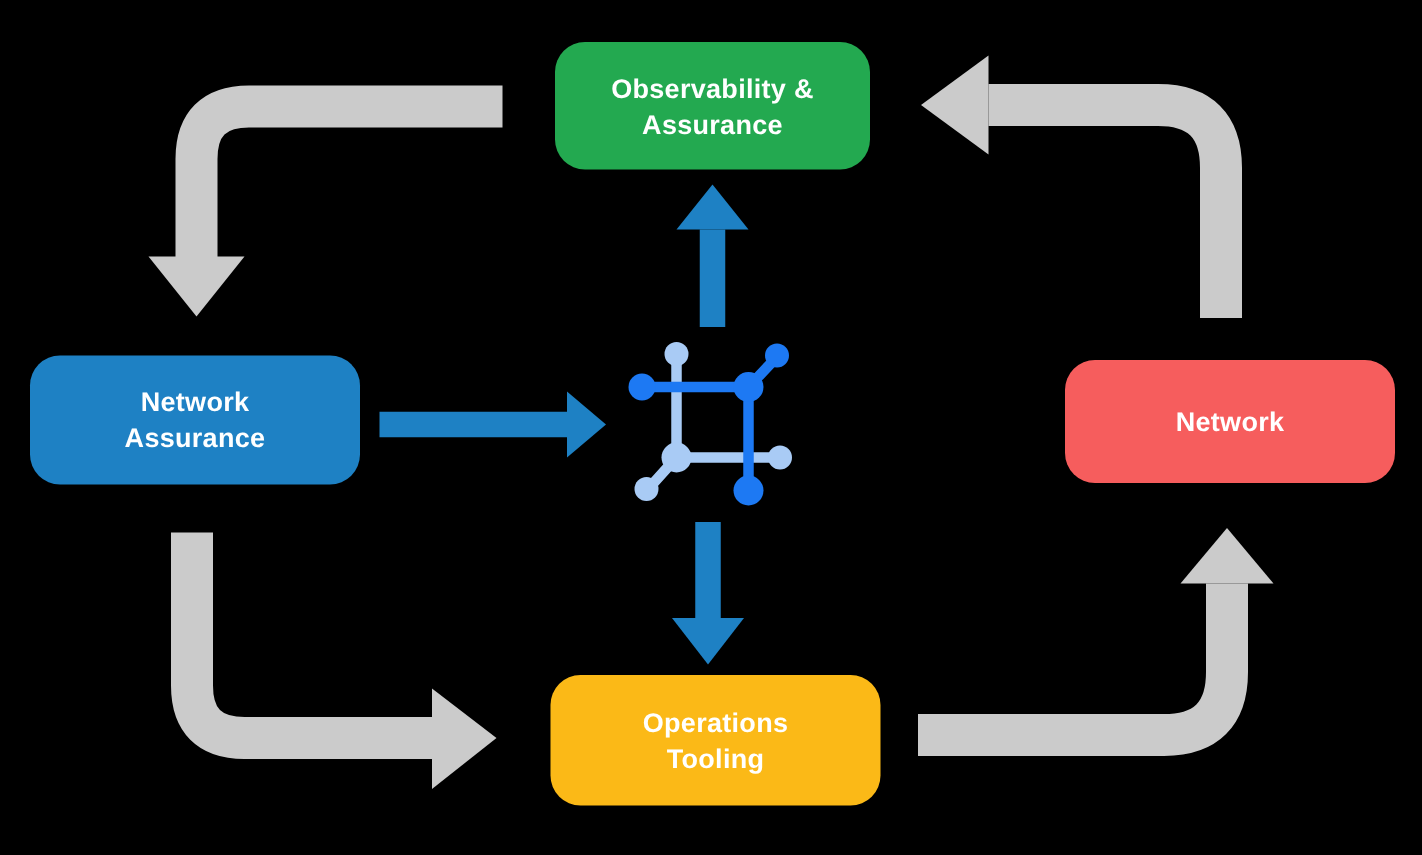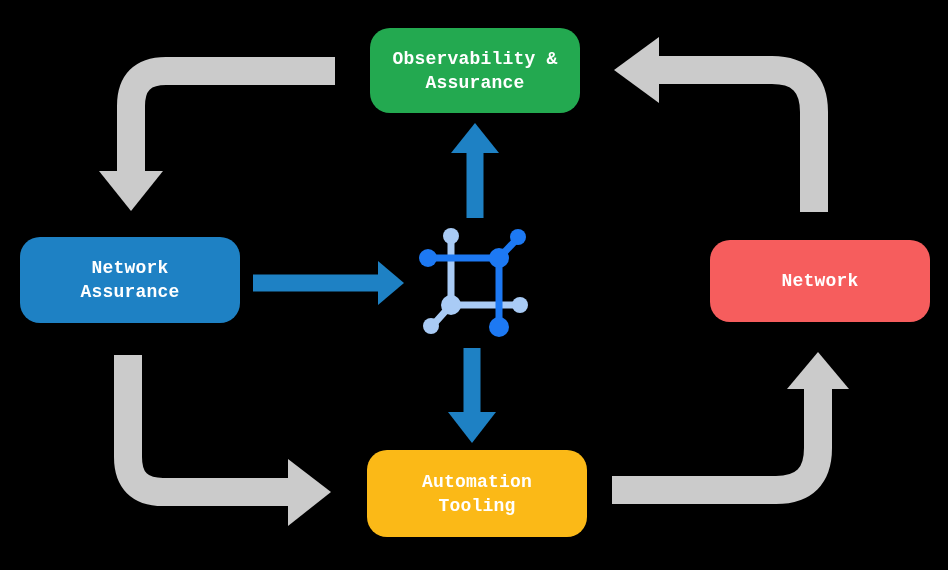--- a/index.html
+++ b/index.html
@@ -1,21 +1,21 @@
 <!DOCTYPE html>
 <html><head>
 <meta charset="utf-8">
 <style>
   html,body{margin:0;padding:0;}
   body{
     width:948px;height:570px;overflow:hidden;
     font-family:"Liberation Sans", sans-serif;
   }
   .canvas{
-    position:relative;width:948px;height:570px;font-family:Liberation Mono, monospace;
+    position:relative;width:948px;height:570px;
   }
   .layer{
     position:absolute;left:0;top:0;width:948px;height:570px;
   }
   .node{
     position:absolute;
     border-radius:20px;
     display:flex;flex-direction:column;align-items:center;justify-content:center;
     text-align:center;
     color:#fff;
@@ -90,17 +90,17 @@
   <div class="node node-ops" style="background-color: rgb(30, 129, 196);">
     <div>Network</div>
     <div>Assurance</div>
   </div>
 
   <div class="node node-inf" style="background-color: rgb(246, 93, 93);">
     <div>Network</div>
   </div>
 
   <div class="node node-aut" style="background-color: rgb(251, 185, 23);">
-    <div>Automation</div>
+    <div>Operations</div>
     <div>Tooling</div>
   </div>
 
 </div>
 
 </body></html>

